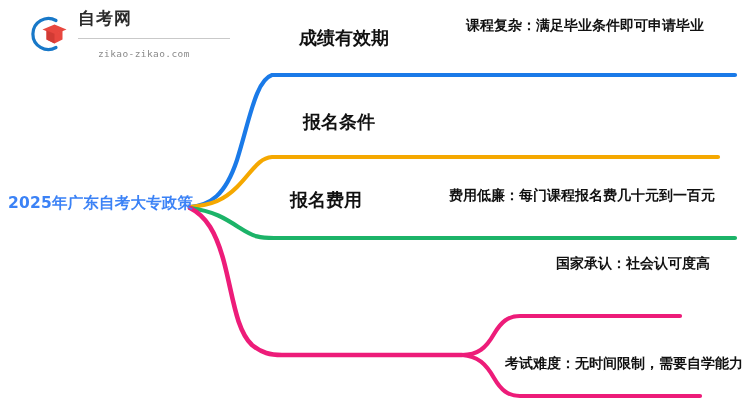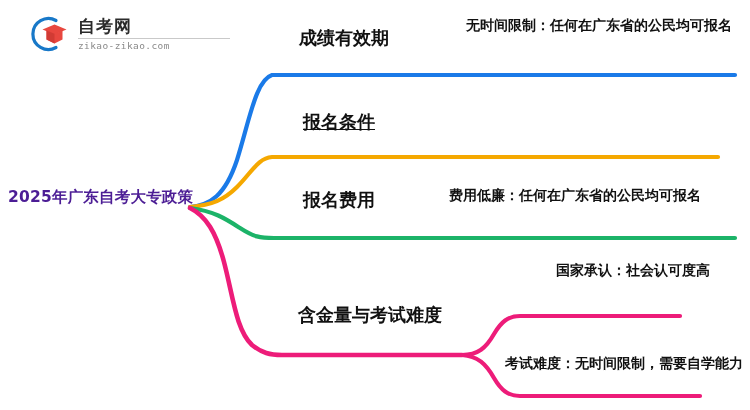--- a/index.html
+++ b/index.html
@@ -8,31 +8,31 @@
     background:#ffffff;
     font-family:"Liberation Sans","DejaVu Sans",sans-serif;
     overflow:hidden;
     position:relative;
   }
   #stage{position:relative;width:750px;height:410px;background:#fff;}
 
   
   .logo{position:absolute;left:26px;top:12px;width:170px;height:44px;display:flex;align-items:center;}
   .logo-mark{position:relative;width:46px;height:40px;flex:0 0 46px;}
-  .logo-text{margin-left:6px;display:flex;flex-direction:column;line-height:1;}
+  .logo-text{margin-left:6px;display:flex;flex-direction:column;line-height:1;gap:8px;}
   .logo-title{font-size:17px;font-weight:700;color:#2b2b2b;letter-spacing:1px;
               font-family:"DejaVu Sans","Liberation Sans",sans-serif;}
   .logo-rule{height:1px;background:#c9c9c9;margin:3px 0 2px 0;width:152px;}
   .logo-sub{font-size:9.5px;color:#8a8a8a;letter-spacing:.4px;
-            font-family:"DejaVu Sans Mono","Liberation Mono",monospace;}
+            font-family:"DejaVu Sans Mono","Liberation Mono",monospace;margin-left:20px;}
 
   
   .root-label{
-    position:absolute;left:8px;top:187px;
-    font-size:15.5px;font-weight:700;color:#4c1d95;
+    position:absolute;left:8px;top:193px;
+    font-size:15.5px;font-weight:700;color:#3b82f6;
     letter-spacing:.2px;white-space:nowrap;
     font-family:"DejaVu Sans","Liberation Sans",sans-serif;
   }
 
   
   .node{
     position:absolute;white-space:nowrap;color:#111;
     font-family:"DejaVu Sans","Liberation Sans",sans-serif;
     font-weight:700;
   }
@@ -75,28 +75,27 @@
 
     <path d="M462,355 C478,355 486,348 494,334 C501,322 508,316 520,316 L680,316" stroke="#ed1c79" stroke-width="4.2"></path>
 
     <path d="M462,355 C478,356 486,364 494,378 C501,390 508,396 520,396 L700,396" stroke="#ed1c79" stroke-width="4.2"></path>
   </svg>
 
   <div class="root-label">2025年广东自考大专政策</div>
 
   <div class="node lvl1" style="left:299px;top:26px;">成绩有效期</div>
 
-  <div class="node lvl1" style="left:303px;top:110px;text-decoration:underline;">报名条件</div>
+  <div class="node lvl1" style="left:303px;top:110px;">报名条件</div>
 
-  <div class="node lvl1" style="left:303px;top:188px;">报名费用</div>
-
-  <div class="node lvl1" style="left:298px;top:303px;">含金量与考试难度</div>
-
-  <div class="node lvl2" style="left:466px;top:17px;">无时间限制：任何在广东省的公民均可报名</div>
+  <div class="node lvl1" style="left:290px;top:188px;">报名费用</div>
 
 
-  <div class="node lvl2" style="left:449px;top:187px;">费用低廉：任何在广东省的公民均可报名</div>
+  <div class="node lvl2" style="left:466px;top:17px;">课程复杂：满足毕业条件即可申请毕业</div>
 
-  <div class="node lvl2" style="left:512px;top:262px;padding-left:44px;">国家承认：社会认可度高</div>
+
+  <div class="node lvl2" style="left:449px;top:187px;">费用低廉：每门课程报名费几十元到一百元</div>
+
+  <div class="node lvl2" style="left:512px;top:255px;padding-left:44px;">国家承认：社会认可度高</div>
 
   <div class="node lvl2" style="left:505px;top:355px;">考试难度：无时间限制，需要自学能力</div>
 
 </div>
 
 </body></html>

